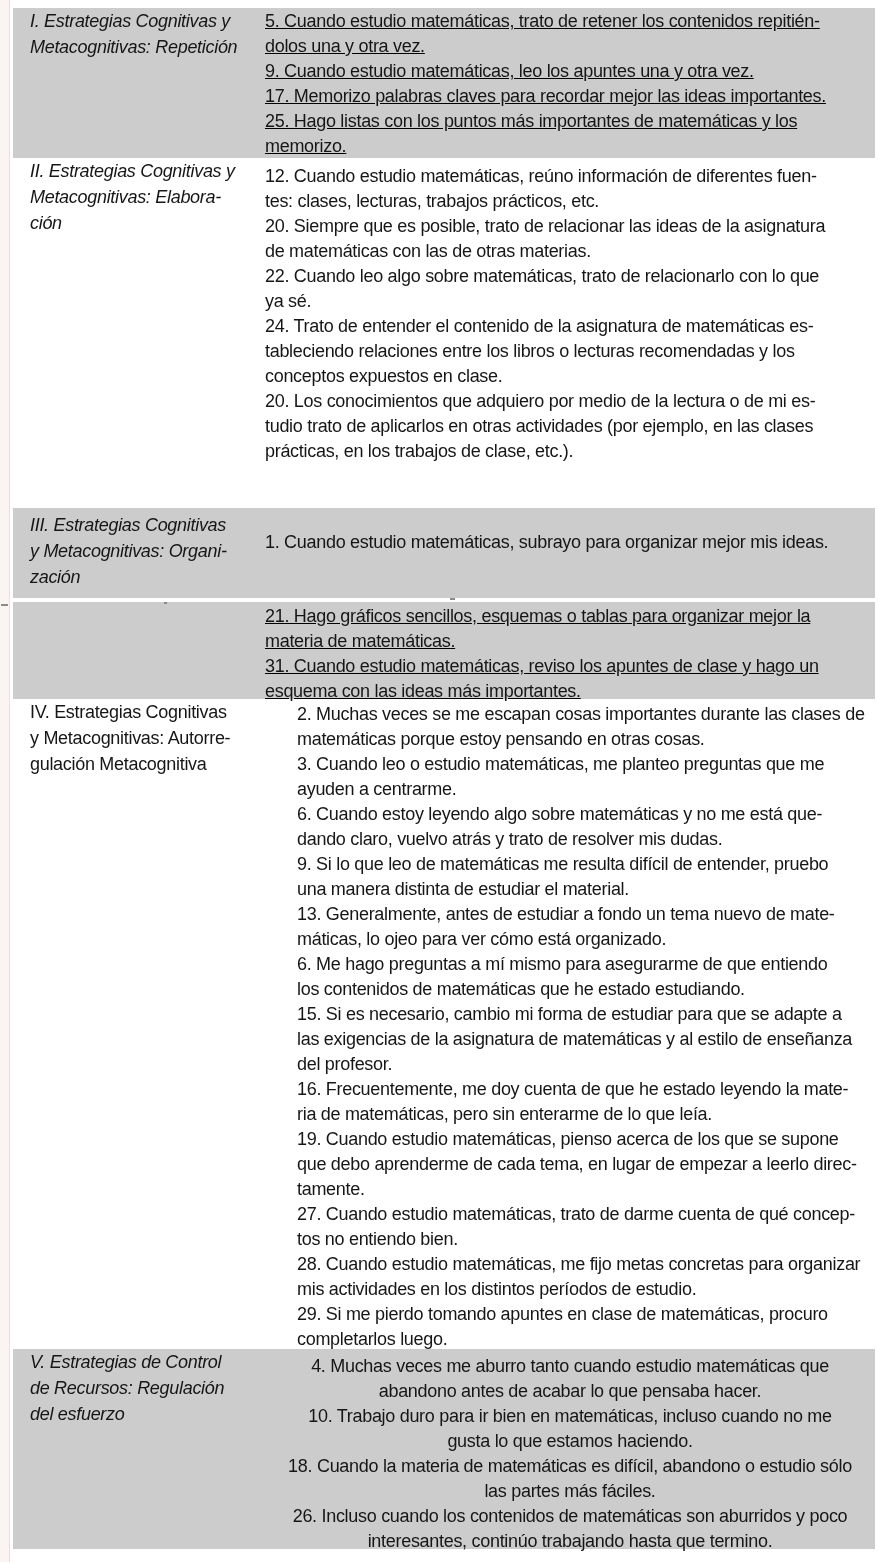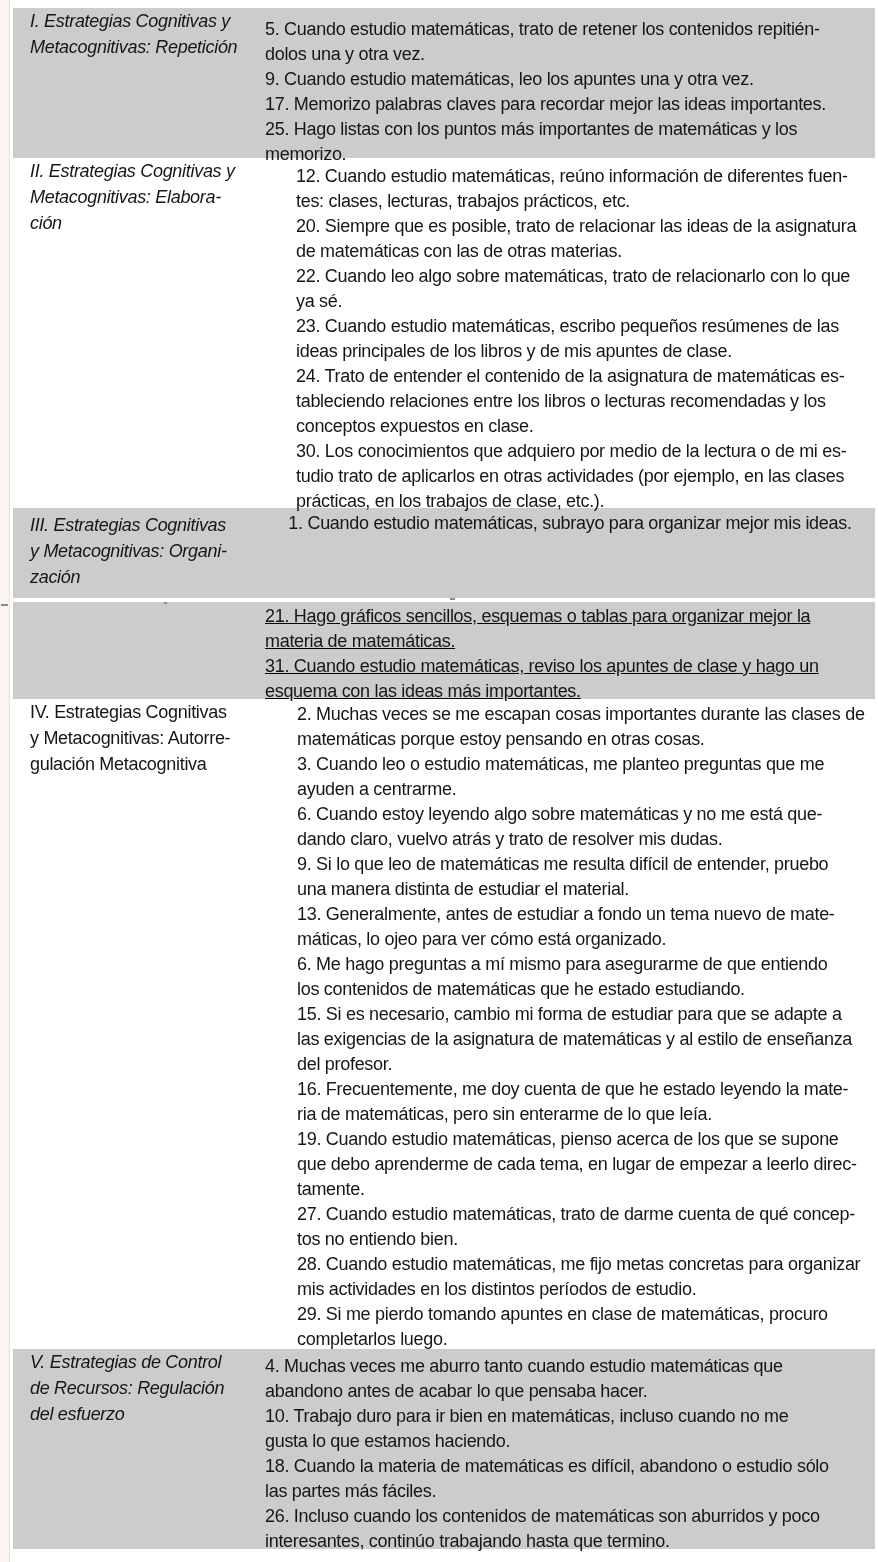--- a/index.html
+++ b/index.html
@@ -61,26 +61,26 @@
     line-height: 26px;
     letter-spacing: -0.3px;
     color: #161616;
     white-space: pre;
   }
   .label-italic { font-style: italic; }
   .items-cell {
     flex: 1;
     box-sizing: border-box;
   }
-  .row-1 .items-cell { padding-top: 9px; }
-  .row-2 .items-cell { padding-top: 6px; margin-left: 31px; }
-  .row-3a .items-cell { padding-top: 3px; text-align: center; }
+  .row-1 .items-cell { padding-top: 1px; text-decoration: underline; }
+  .row-2 .items-cell { padding-top: 6px; }
+  .row-3a .items-cell { padding-top: 22px; }
   .row-3b .items-cell { padding-top: 2px; }
   .row-4 .items-cell { padding-top: 3px; margin-left: 32px; }
-  .row-5 .items-cell { padding-top: 5px; }
+  .row-5 .items-cell { padding-top: 5px; text-align: center; }
   .item {
     font-size: 18px;
     line-height: 25px;
     letter-spacing: -0.3px;
     color: #161616;
     white-space: pre;
     margin: 0;
   }
   .scan-artifact {
     position: absolute;
@@ -119,26 +119,24 @@
 Metacognitivas: Elabora-
 ción</div>
       </div>
       <div class="items-cell">
         <div class="item">12. Cuando estudio matemáticas, reúno información de diferentes fuen-
 tes: clases, lecturas, trabajos prácticos, etc.</div>
         <div class="item">20. Siempre que es posible, trato de relacionar las ideas de la asignatura
 de matemáticas con las de otras materias.</div>
         <div class="item">22. Cuando leo algo sobre matemáticas, trato de relacionarlo con lo que
 ya sé.</div>
-        <div class="item">23. Cuando estudio matemáticas, escribo pequeños resúmenes de las
-ideas principales de los libros y de mis apuntes de clase.</div>
         <div class="item">24. Trato de entender el contenido de la asignatura de matemáticas es-
 tableciendo relaciones entre los libros o lecturas recomendadas y los
 conceptos expuestos en clase.</div>
-        <div class="item">30. Los conocimientos que adquiero por medio de la lectura o de mi es-
+        <div class="item">20. Los conocimientos que adquiero por medio de la lectura o de mi es-
 tudio trato de aplicarlos en otras actividades (por ejemplo, en las clases
 prácticas, en los trabajos de clase, etc.).</div>
       </div>
     </div>
 
     <div class="row row-gray row-3a">
       <div class="label-cell top-align">
         <div class="label-text label-italic">III. Estrategias Cognitivas
 y Metacognitivas: Organi-
 zación</div>

